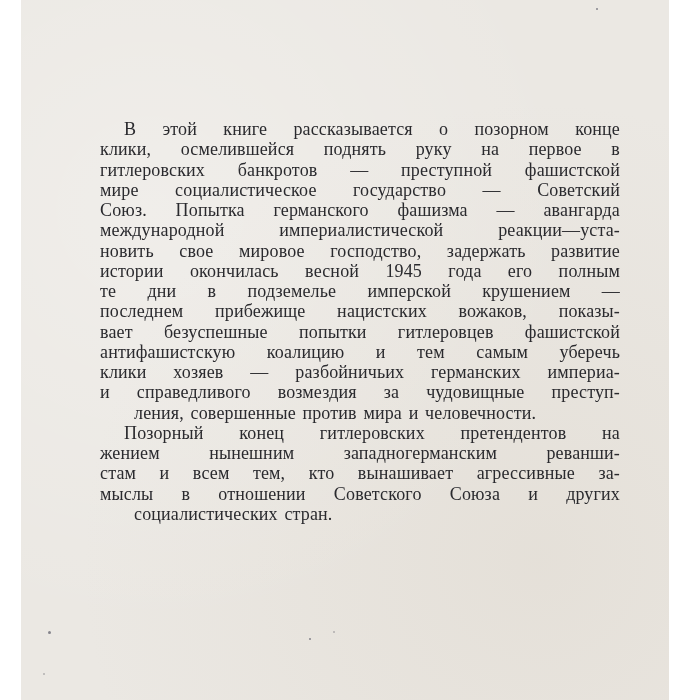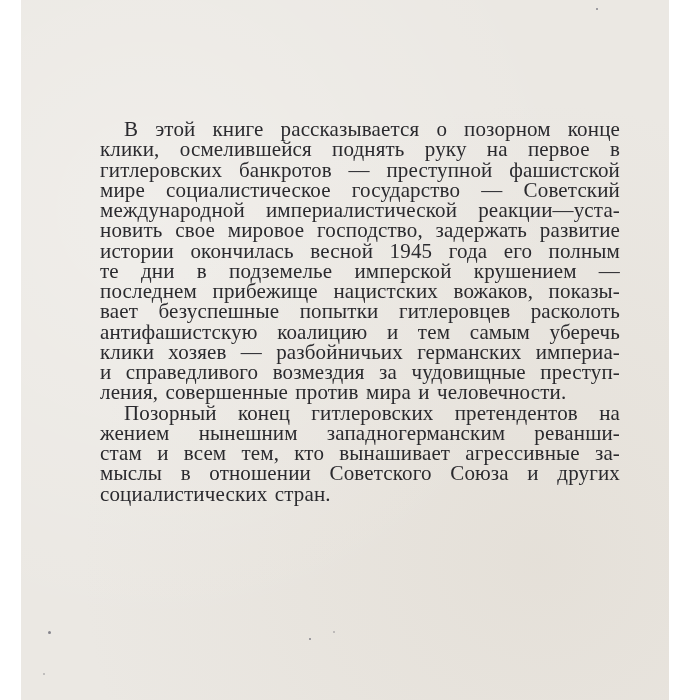--- a/index.html
+++ b/index.html
@@ -28,63 +28,65 @@
       border-radius: 50%;
       background: #5a5a66;
       opacity: 0.7;
     }
     .text-block {
       position: absolute;
       left: 79px;
       top: 119px;
       width: 520px;
       font-family: "Liberation Serif", "DejaVu Serif", serif;
-      font-size: 21px;
+      font-size: 18px;
       line-height: 20.25px;
       color: #2a2a2e;
       letter-spacing: 0.15px;
       word-spacing: 2px;
     }
     .line {
       display: block;
       white-space: nowrap;
       text-align: justify;
       text-align-last: justify;
       height: 20.25px;
       overflow: visible;
     }
     .line.indent {
       padding-left: 24px;
     }
     .line.last {
       text-align-last: left;
+      margin-left: 34px;
     }
   </style>
 </head>
 <body>
 
 <div class="page">
   <span class="speck" style="left:575px; top:8px;"></span>
   <span class="speck" style="left:27px; top:631px; width:3px; height:3px;"></span>
   <span class="speck" style="left:288px; top:638px;"></span>
   <span class="speck" style="left:22px; top:673px; opacity:0.4;"></span>
   <span class="speck" style="left:312px; top:631px; opacity:0.4;"></span>
 
   <div class="text-block">
     <div>
       <span class="line indent">В этой книге рассказывается о позорном конце</span>
       <span class="line">клики, осмелившейся поднять руку на первое в</span>
       <span class="line">гитлеровских банкротов — преступной фашистской</span>
       <span class="line">мире социалистическое государство — Советский</span>
+      <span class="line">Союз. Попытка германского фашизма — авангарда</span>
       <span class="line">международной империалистической реакции—уста-</span>
       <span class="line">новить свое мировое господство, задержать развитие</span>
       <span class="line">истории окончилась весной 1945 года его полным</span>
       <span class="line">те дни в подземелье имперской крушением —</span>
       <span class="line">последнем прибежище нацистских вожаков, показы-</span>
-      <span class="line">вает безуспешные попытки гитлеровцев расколоть</span>
+      <span class="line">вает безуспешные попытки гитлеровцев фашистской</span>
       <span class="line">антифашистскую коалицию и тем самым уберечь</span>
       <span class="line">клики хозяев — разбойничьих германских империа-</span>
       <span class="line">и справедливого возмездия за чудовищные преступ-</span>
       <span class="line last">ления, совершенные против мира и человечности.</span>
     </div>
     <div>
       <span class="line indent">Позорный конец гитлеровских претендентов на</span>
       <span class="line">жением нынешним западногерманским реванши-</span>
       <span class="line">стам и всем тем, кто вынашивает агрессивные за-</span>
       <span class="line">мыслы в отношении Советского Союза и других</span>

